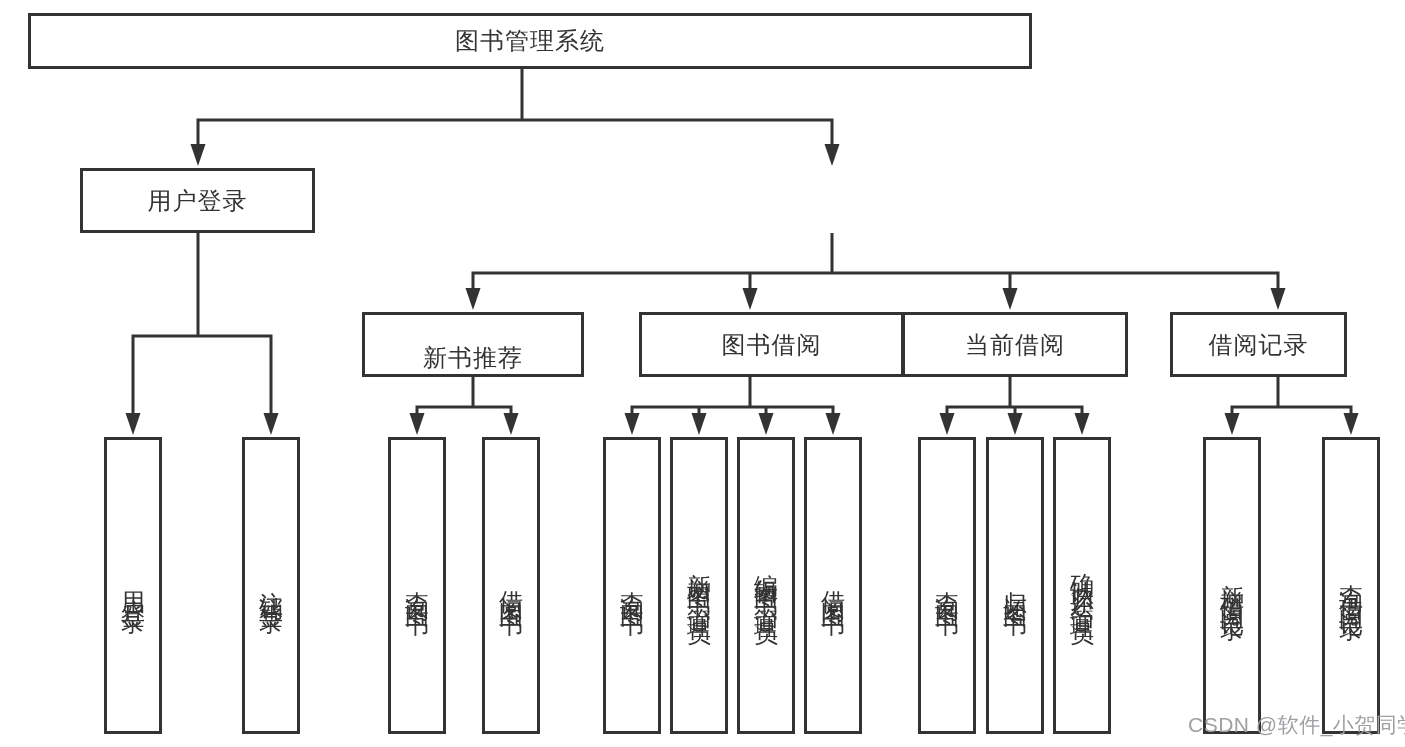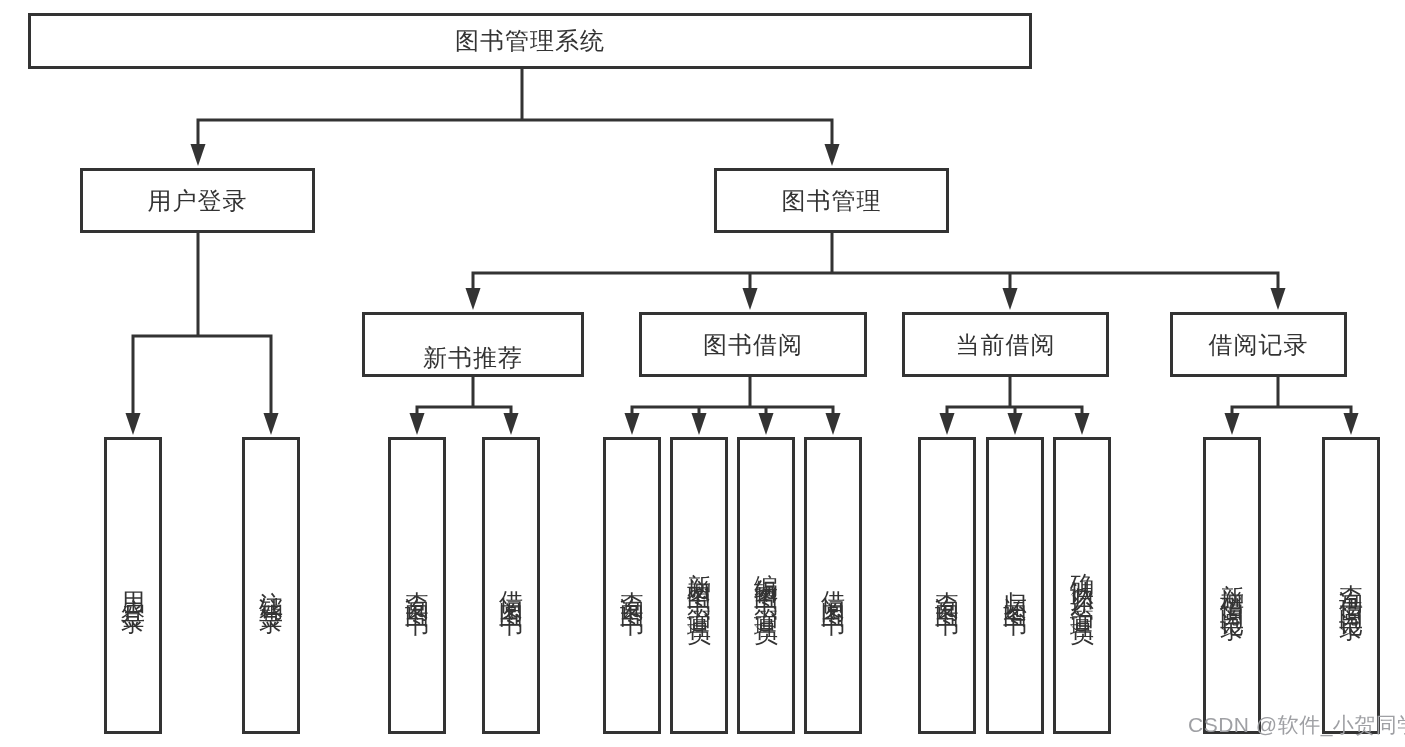--- a/index.html
+++ b/index.html
@@ -50,22 +50,22 @@
     writing-mode: vertical-rl;
     text-orientation: mixed;
     letter-spacing: 7px;
     white-space: normal;
   }
   
   .n-root { left: 20px;   top: 13px;  width: 1004px; height: 56px; margin-left: 8px; }
   .n-b0   { left: 80px;   top: 168px; width: 235px;  height: 65px; }
   .n-b1   { left: 714px;  top: 168px; width: 235px;  height: 65px; }
   .n-g0   { left: 362px;  top: 312px; width: 222px;  height: 65px; align-items: flex-end; }
-  .n-g1   { left: 639px;  top: 312px; width: 228px;  height: 65px; }
-  .n-g2   { left: 902px;  top: 312px; width: 207px;  height: 65px; }
+  .n-g1   { left: 639px;  top: 312px; width: 265px;  height: 65px; }
+  .n-g2   { left: 902px;  top: 312px; width: 226px;  height: 65px; }
   .n-g3   { left: 1170px; top: 312px; width: 177px;  height: 65px; }
   .leaf   { top: 437px; width: 58px; height: 297px; }
   .n-a1 { left: 104px; }
   .n-a2 { left: 242px; }
   .n-c00 { left: 388px; }
   .n-c01 { left: 482px; }
   .n-c10 { left: 603px; }
   .n-c11 { left: 670px; }
   .n-c12 { left: 737px; }
   .n-c13 { left: 804px; }
@@ -139,23 +139,20 @@
     </g>
   </svg>
 
   <div class="node n-root">
     <span>图书管理系统</span>
   </div>
 
   <div class="node n-b0">
     <span>用户登录</span>
   </div>
-  <div class="node n-b1">
-    <span>图书管理</span>
-  </div>
 
   <div class="node n-g0">
     <span>新书推荐</span>
   </div>
   <div class="node n-g1">
     <span>图书借阅</span>
   </div>
   <div class="node n-g2">
     <span>当前借阅</span>
   </div>

